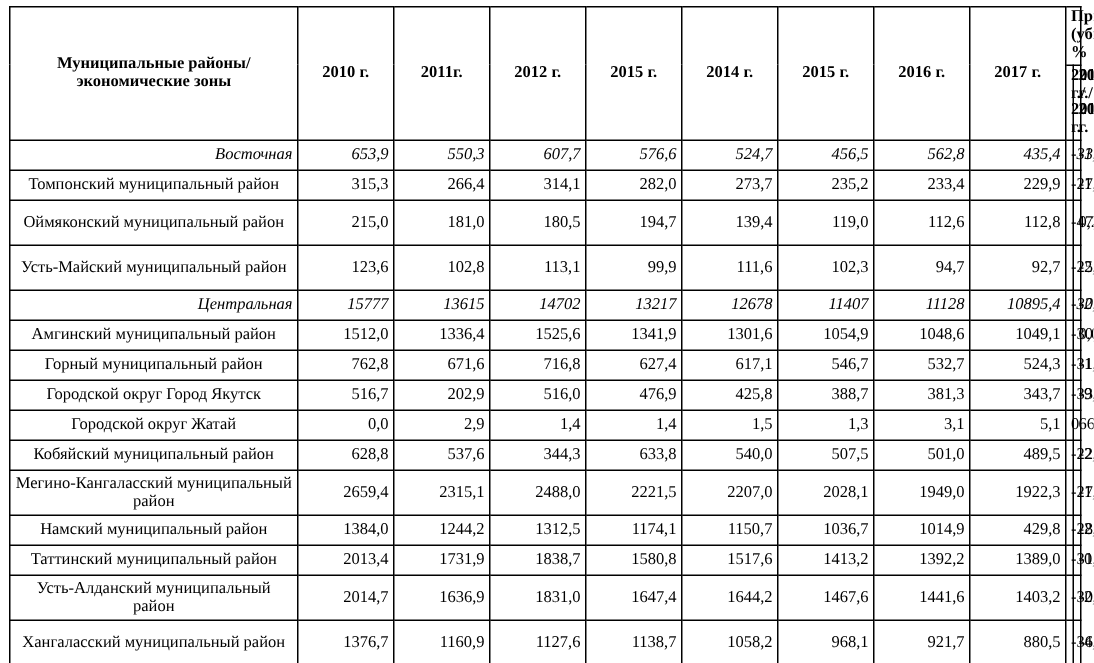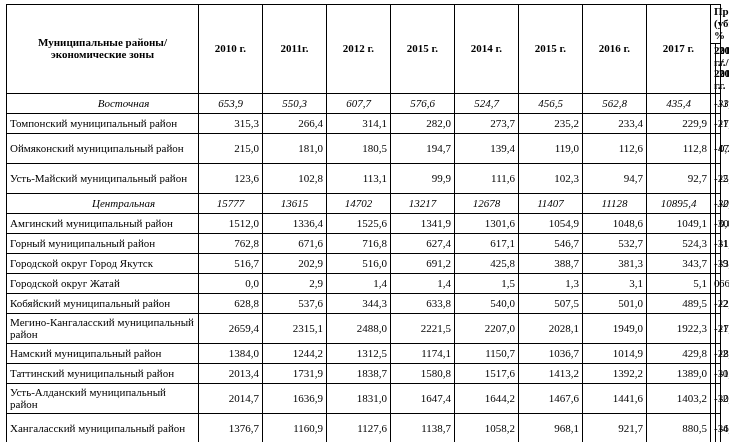--- a/index.html
+++ b/index.html
@@ -51,40 +51,40 @@
     padding-left: 4px;
   }
   th.hdr-sub {
     font-weight: bold;
     text-align: center;
     font-size: 10.5px;
     line-height: 1.1;
     padding: 1px 1px;
   }
   td.name {
-    text-align: left;
+    text-align: center;
     font-size: 11px;
     padding-left: 4px;
   }
   td.num {
     text-align: right;
     padding-right: 5px;
     font-size: 11px;
   }
   tr.zone td {
     font-style: italic;
     font-weight: normal;
   }
   tr.zone td.name {
-    text-align: center;
+    text-align: right;
     font-style: italic;
     padding-left: 45px;
   }
   tr.zone td.num {
-    text-align: center;
+    text-align: right;
     font-style: italic;
   }
   .w-name { width: 185px; }
   .w-year { width: 57px; }
   .w-g { width: 56px; }
   .tall { height: 30px; }
   .short { height: 20px; }
 </style>
 </head>
 <body>
@@ -199,21 +199,21 @@
           <td class="num w-year">532,7</td>
           <td class="num w-year">524,3</td>
           <td class="num w-g">-31,3</td>
           <td class="num w-g">-1,6</td>
         </tr>
         <tr class="short">
           <td class="name w-name">Городской округ Город Якутск</td>
           <td class="num w-year">516,7</td>
           <td class="num w-year">202,9</td>
           <td class="num w-year">516,0</td>
-          <td class="num w-year">691,2</td>
+          <td class="num w-year">476,9</td>
           <td class="num w-year">425,8</td>
           <td class="num w-year">388,7</td>
           <td class="num w-year">381,3</td>
           <td class="num w-year">343,7</td>
           <td class="num w-g">-33,5</td>
           <td class="num w-g">-9,9</td>
         </tr>
         <tr class="short">
           <td class="name w-name">Городской округ Жатай</td>
           <td class="num w-year">0,0</td>

